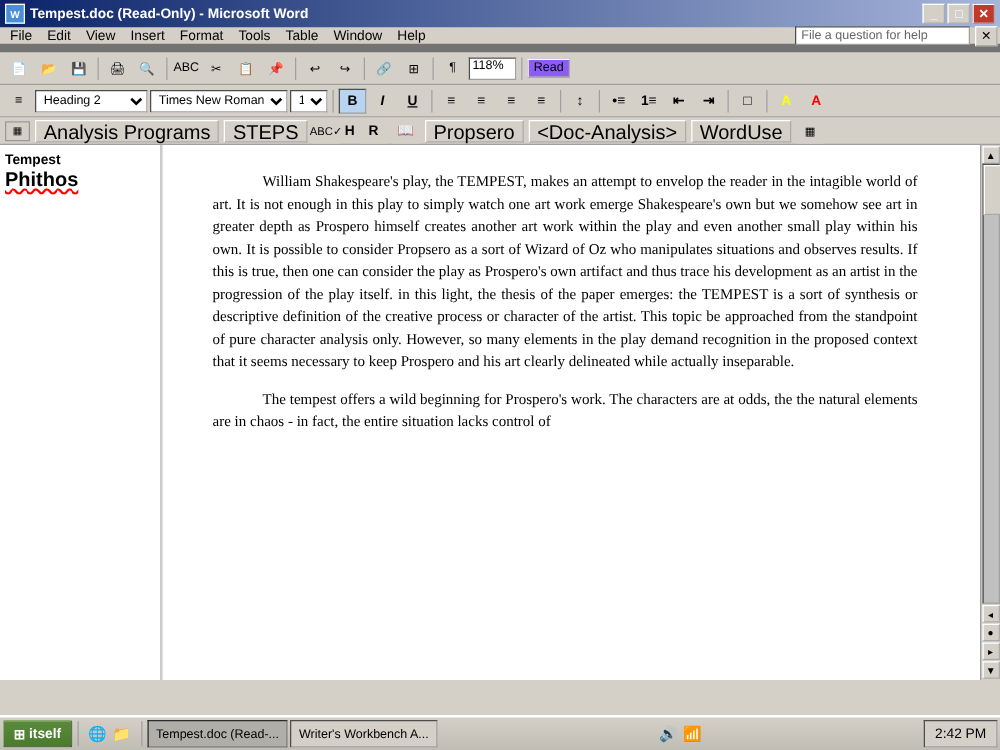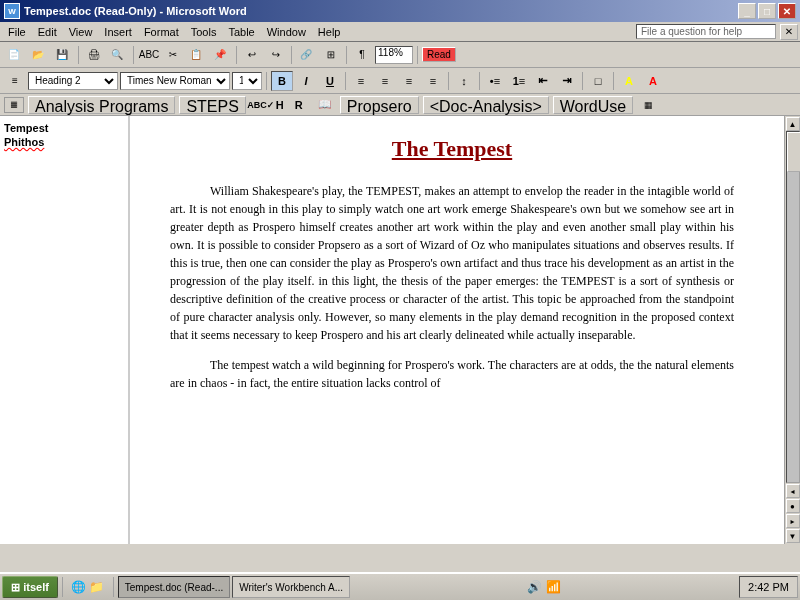--- a/index.html
+++ b/index.html
@@ -27,21 +27,21 @@
     }
     .title-btn.close { background: #c0392b; color: white; }
 
     
     .menu-bar {
       background: #d4d0c8;
       height: 20px;
       display: flex;
       align-items: center;
       padding: 0 2px;
-      border-bottom: 1px solid #737373;
+      border-bottom: 7px solid #737373;
       font-size: 11px;
     }
     .menu-item {
       padding: 2px 6px;
       cursor: pointer;
     }
     .menu-help { margin-left: auto; display: flex; align-items: center; gap: 4px; }
     .help-box {
       background: white;
       border: 1px inset #a0a0a0;
@@ -63,21 +63,21 @@
     }
     .tb-btn {
       width: 22px; height: 20px;
       background: #d4d0c8;
       border: 1px solid transparent;
       display: flex; align-items: center; justify-content: center;
       font-size: 10px; cursor: pointer;
     }
     .tb-separator { width: 1px; height: 18px; background: #a0a0a0; margin: 0 2px; }
     .zoom-box { display: flex; align-items: flex-start; background: white; border: 1px inset #a0a0a0; padding: 0 2px; font-size: 10px; width: 38px; height: 18px; }
-    .read-btn { padding: 1px 4px; font-size: 10px; background: #ef4444; border: 1px outset #fff; cursor: pointer; }
+    .read-btn { padding: 1px 4px; font-size: 10px; background: #8b5cf6; border: 1px outset #fff; cursor: pointer; }
 
     
     .toolbar2 {
       background: #d4d0c8;
       height: 26px;
       display: flex;
       align-items: center;
       padding: 2px 4px;
       gap: 2px;
       border-bottom: 1px solid #a0a0a0;
@@ -298,44 +298,43 @@
   <div class="fmt-btn">□</div>
   <div class="tb-separator"></div>
   <div class="fmt-btn" style="color:#ffff00;">A</div>
   <div class="fmt-btn" style="color:red;">A</div>
 </div>
 
 <div class="toolbar3">
   <div class="tb-btn" style="width:20px;height:16px;background:#d4d0c8;border:1px solid #999;font-size:8px;">▦</div>
   <button class="analysis-btn">Analysis Programs</button>
   <button class="analysis-btn">STEPS</button>
-  <div class="tb-btn" style="font-size:9px;font-weight:bold;">ABC✓</div>
+  <div class="tb-btn" style="font-size:9px;">ABC✓</div>
   <div class="analysis-sep">H</div>
   <div class="tb-btn" style="font-size:11px;font-weight:bold;">R</div>
   <div class="tb-btn" style="font-size:11px;">📖</div>
   <button class="analysis-btn">Propsero</button>
   <button class="analysis-btn">&lt;Doc-Analysis&gt;</button>
   <button class="analysis-btn">WordUse</button>
   <div class="tb-btn" style="font-size:9px;">▦</div>
 </div>
 
 <div style="display:flex; flex:1; background:#737373; height: 428px; position:relative;">
 
   <div style="width:130px; background:white; border-right:2px solid #ccc; padding:6px 4px; position:relative;">
     <div style="font-family:Arial,sans-serif;font-size:11px;font-weight:bold;margin-bottom:2px;">Tempest</div>
-    <div style="font-family:Arial,sans-serif;font-size:11px;font-weight:bold;text-decoration:underline;text-decoration-style:wavy;text-decoration-color:red;">Phithos</div>
+    <div style="font-family:Arial,sans-serif;font-size:16px;font-weight:bold;text-decoration:underline;text-decoration-style:wavy;text-decoration-color:red;">Phithos</div>
   </div>
 
   <div style="flex:1; background:white; padding:20px 50px 20px 40px; overflow:hidden; position:relative;">
 
-    <div class="doc-title">The Tempest</div>
 
     <div class="doc-body">
       <p>William Shakespeare's play, the TEMPEST, makes an attempt to envelop the reader in the intagible world of art.  It is not enough in this play to simply watch one art work emerge Shakespeare's own but we somehow see art in greater depth as Prospero himself creates another art work within the play and even another small play within his own.  It is possible to consider Propsero as a sort of Wizard of Oz who manipulates situations and observes results.  If this is true, then one can consider the play as Prospero's own artifact and thus trace his development as an artist in the progression of the play itself.  in this light, the thesis of the paper emerges: the TEMPEST is a sort of synthesis or descriptive definition of the creative process or character of the artist.  This topic be approached from the standpoint of pure character analysis only.  However, so many elements in the play demand recognition in the proposed context that it seems necessary to keep Prospero and his art clearly delineated while actually inseparable.</p>
-      <p>The tempest watch a wild beginning for Prospero's work.  The characters are at odds, the the natural elements are in chaos  - in fact, the entire situation lacks control of</p>
+      <p>The tempest offers a wild beginning for Prospero's work.  The characters are at odds, the the natural elements are in chaos  - in fact, the entire situation lacks control of</p>
     </div>
   </div>
 
   <div class="right-scrollbar">
     <div class="scrollbar-btn">▲</div>
     <div class="scrollbar-track">
       <div class="scrollbar-thumb"></div>
     </div>
     <div style="display:flex;flex-direction:column;gap:1px;padding:1px;">
       <div class="scrollbar-btn">◂</div>

